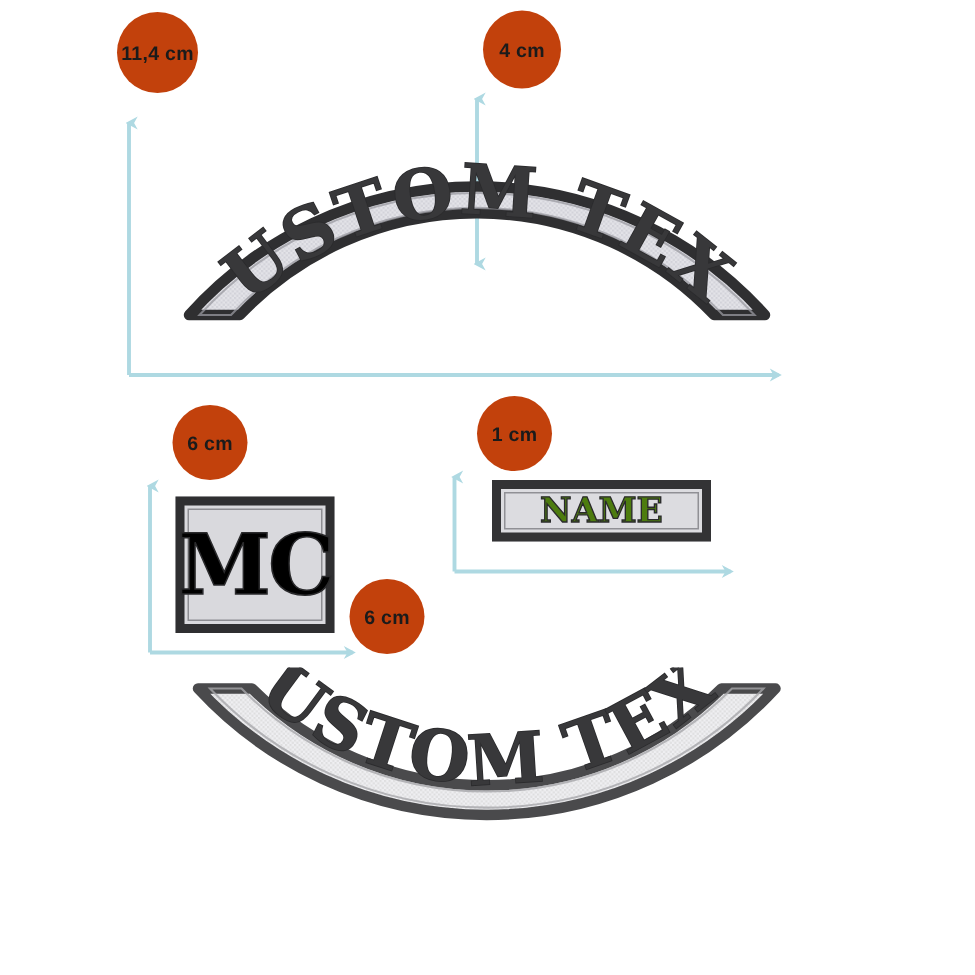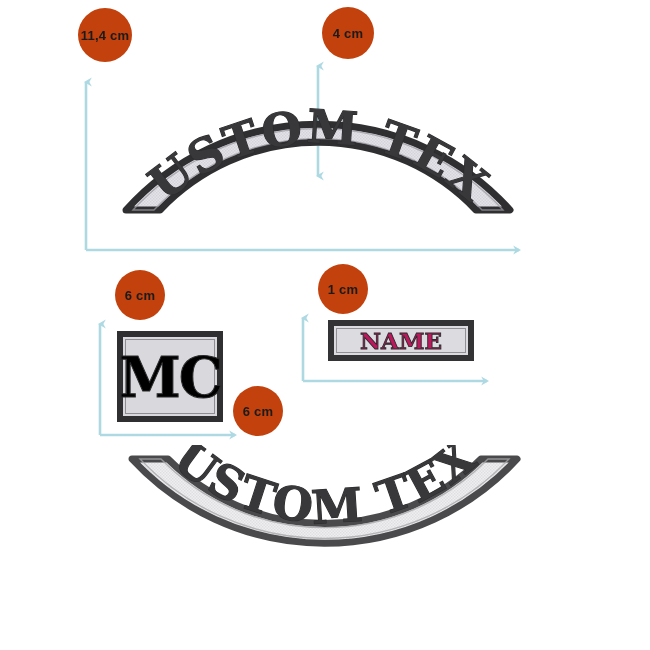--- a/index.html
+++ b/index.html
@@ -104,21 +104,21 @@
     content: "";
     position: absolute;
     left: 2px; top: 2px; right: 2px; bottom: 2px;
     border: 1px solid #909095;
     pointer-events: none;
   }
   .bar-text {
     font-family: "DejaVu Serif", serif;
     font-weight: bold;
     font-size: 23px;
-    color: #be185d;
+    color: #4d7c0f;
     -webkit-text-stroke: 0.9px #2a2a2c;
     letter-spacing: 0px;
     position: relative;
     z-index: 1;
   }
 </style>
 </head>
 <body>
 
 <div id="stage">

